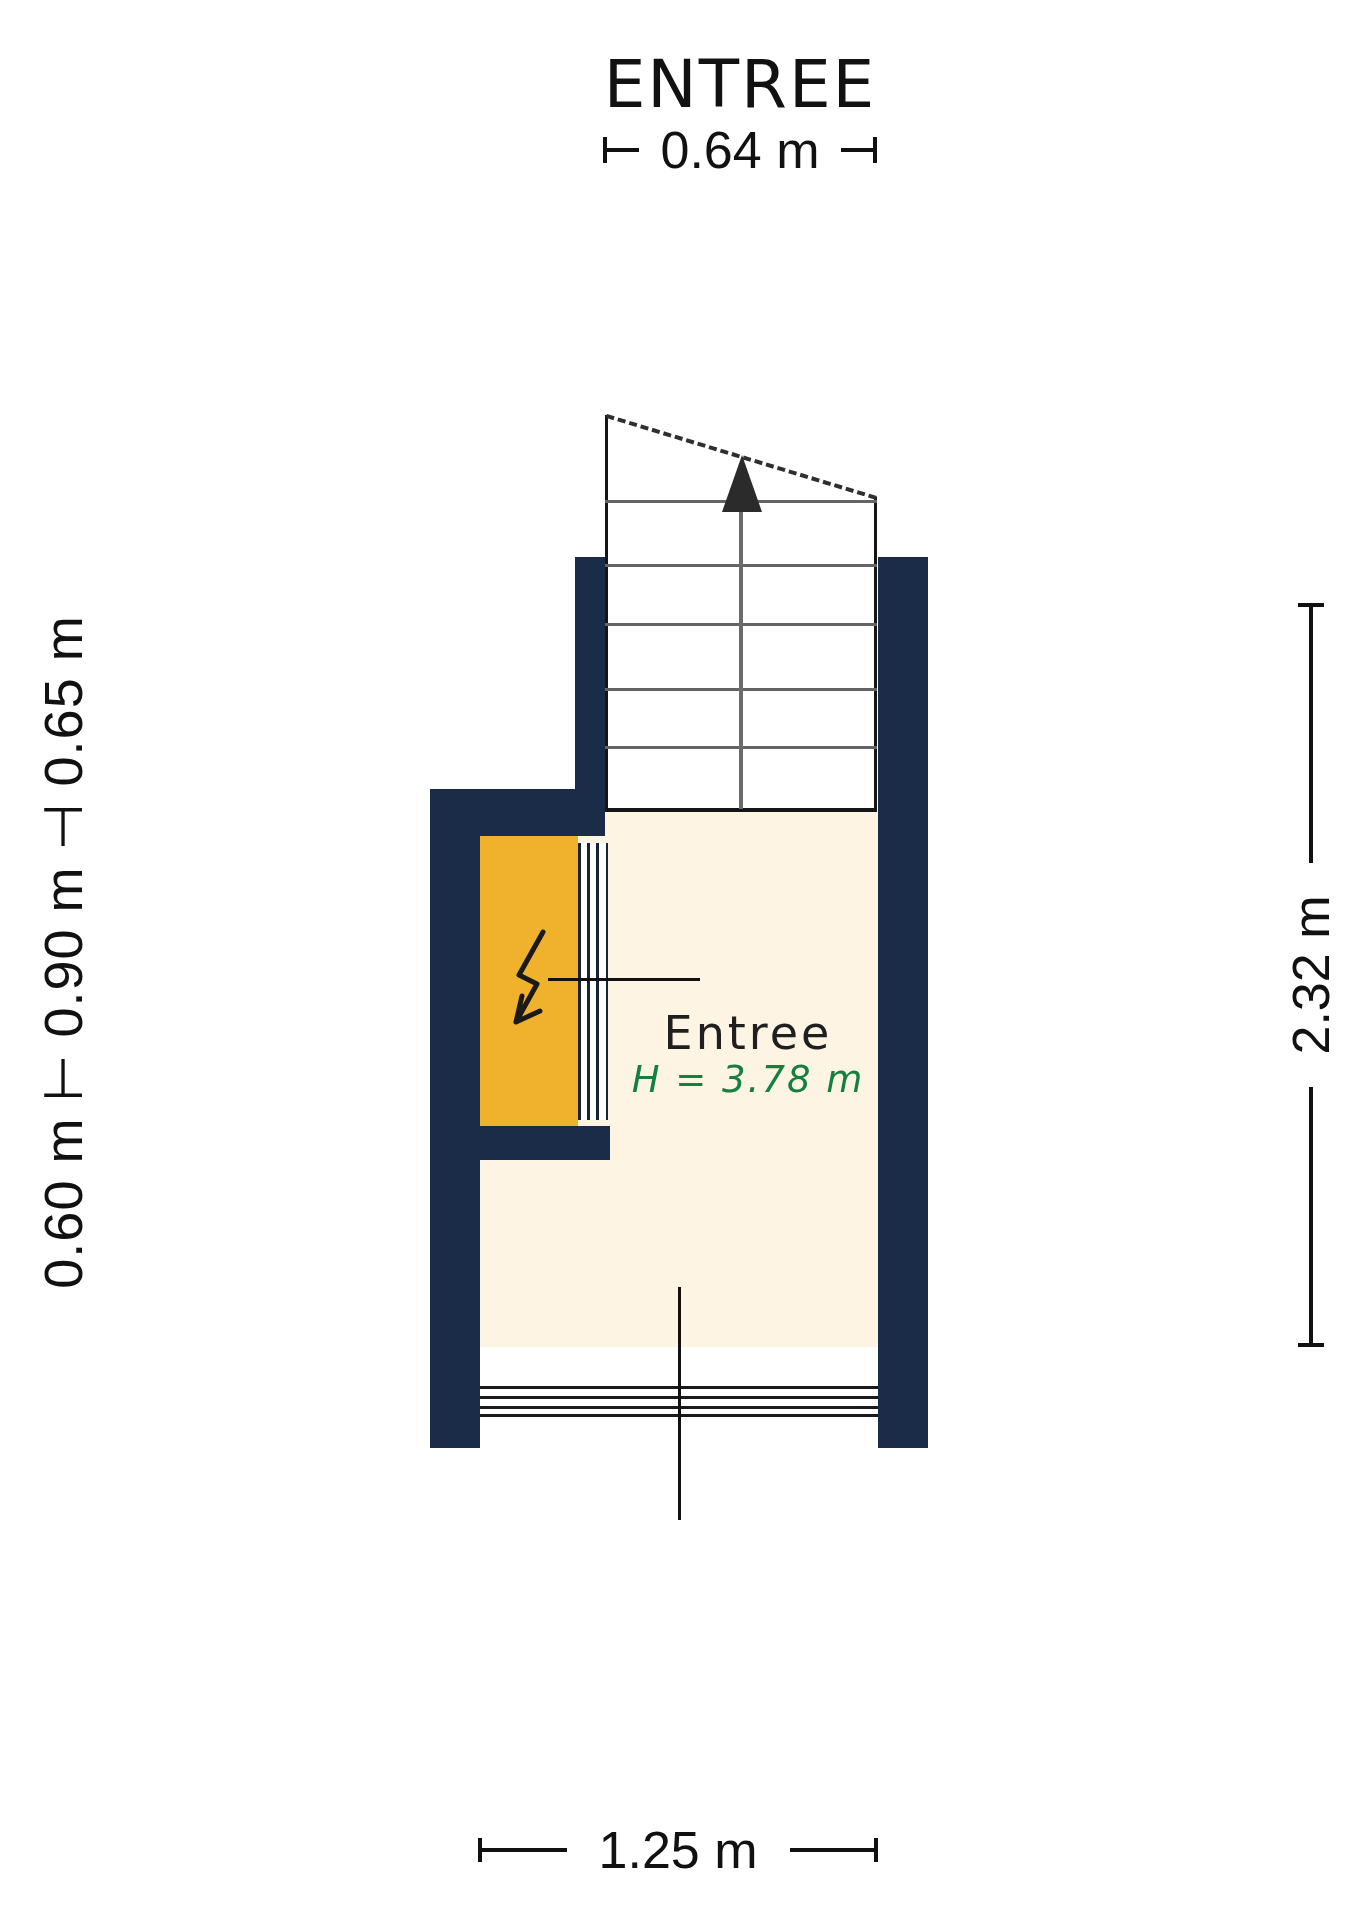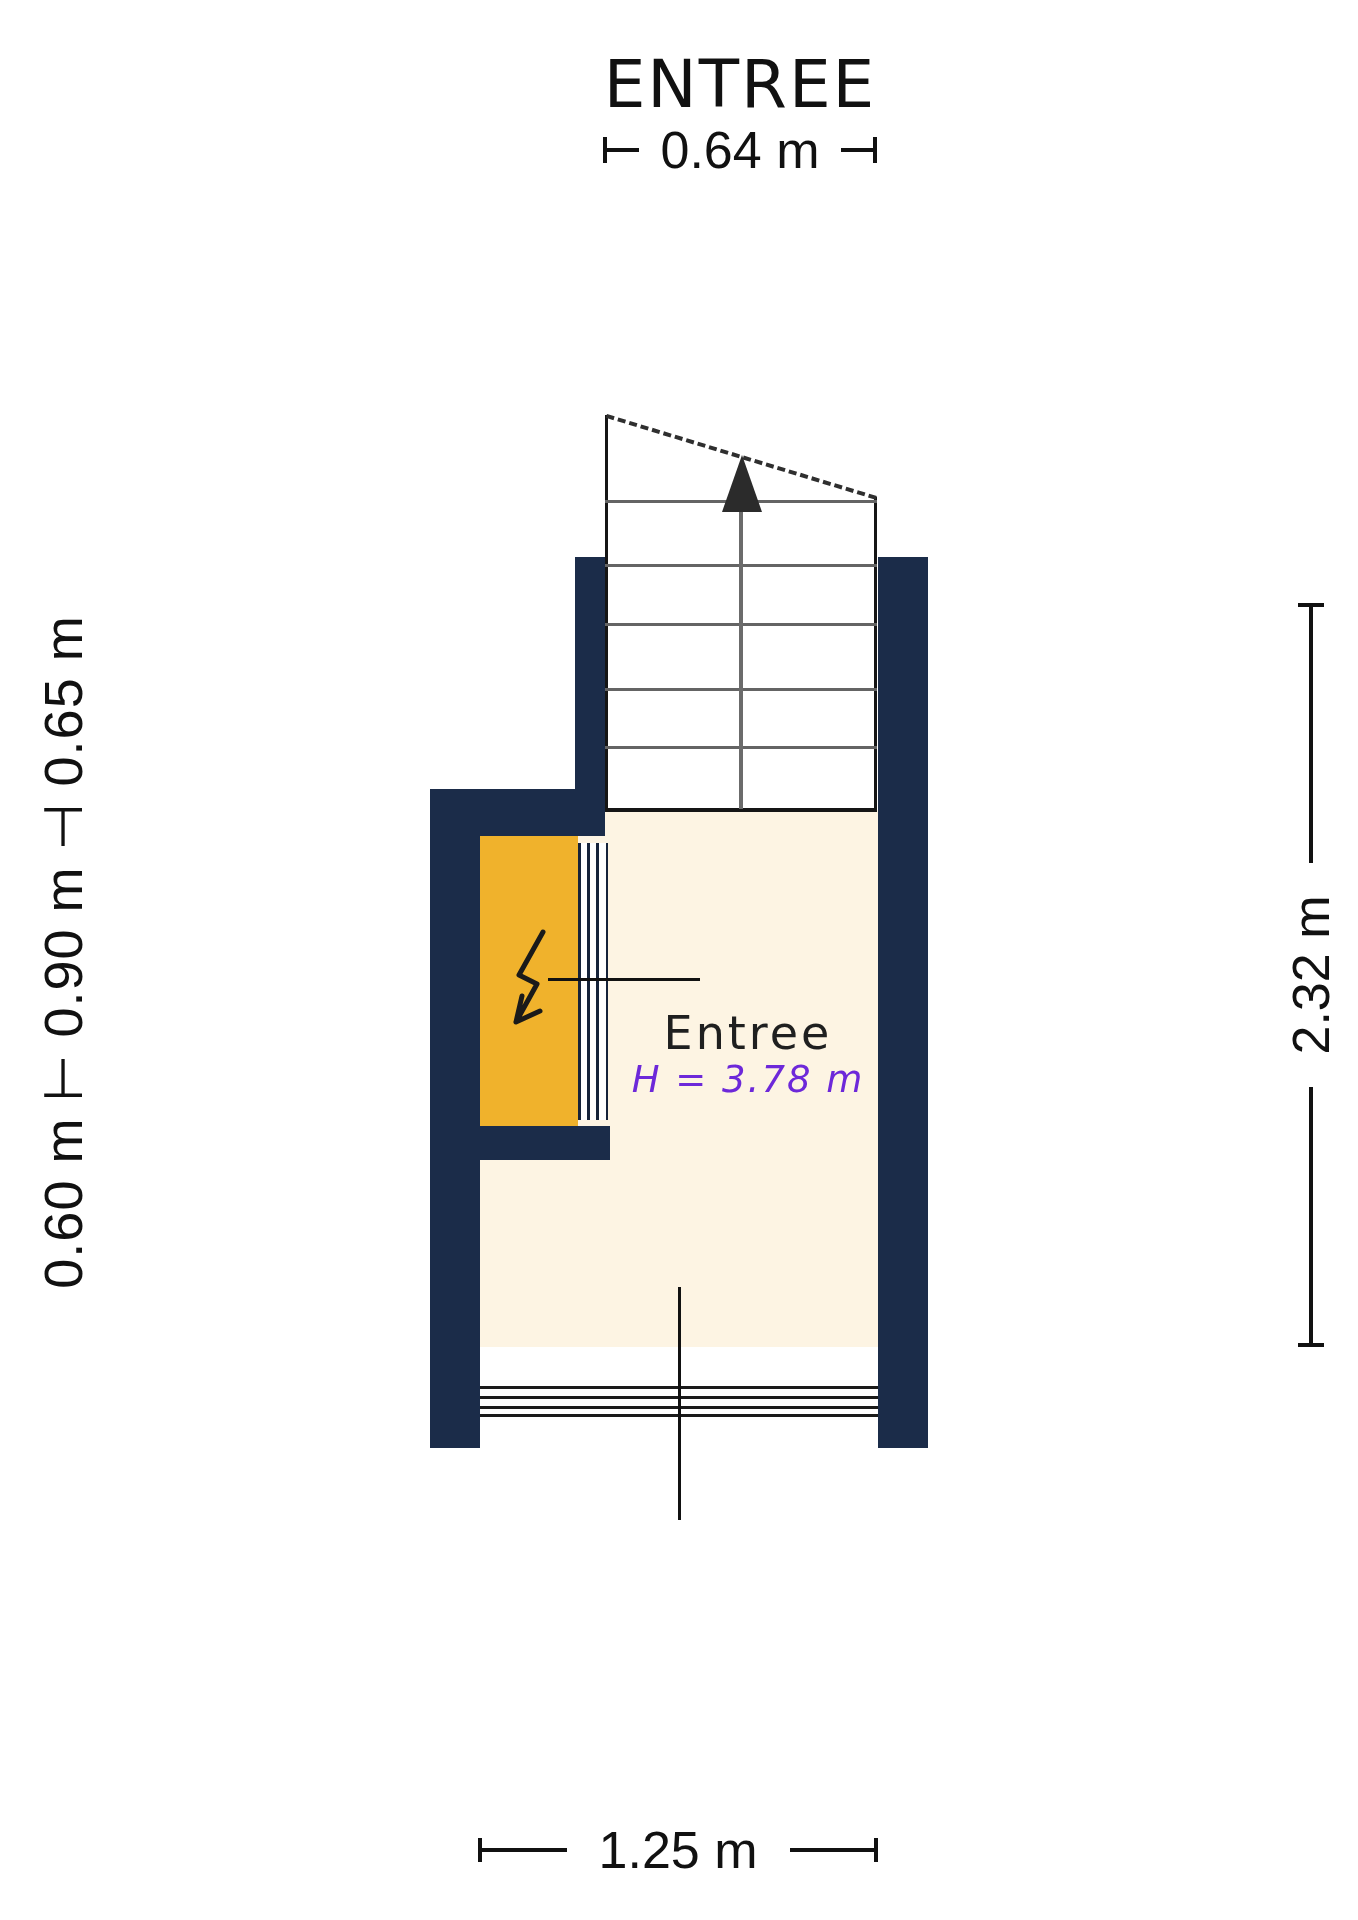--- a/index.html
+++ b/index.html
@@ -69,21 +69,21 @@
   .cabinet-door{left:578px;top:843px;width:30px;height:277px;background:#fff;
                 background-image:repeating-linear-gradient(90deg,#16233a 0 2.6px,transparent 2.6px 9.2px);}
   .ref-line{left:548px;top:978px;width:152px;height:3px;background:#111;}
   .bolt{left:492px;top:920px;}
 
   
   .room-label{left:748px;top:1006px;transform:translateX(-50%);
               font-size:46px;font-weight:500;letter-spacing:3px;color:#1f1f1f;
               font-family:"DejaVu Sans", sans-serif;white-space:nowrap;}
   .room-height{left:748px;top:1058px;transform:translateX(-50%);
-               font-size:37px;font-style:italic;font-weight:500;letter-spacing:2px;color:#6d28d9;
+               font-size:37px;font-style:italic;font-weight:500;letter-spacing:2px;color:#15803d;
                font-family:"DejaVu Sans", sans-serif;white-space:nowrap;}
 
   
   .threshold{left:480px;top:1386px;width:398px;height:31px;box-sizing:border-box;
              border-top:3px solid #1a1a1a;border-bottom:3px solid #1a1a1a;background-color:#fff;
              background-image:linear-gradient(#1a1a1a,#1a1a1a),linear-gradient(#1a1a1a,#1a1a1a);
              background-size:100% 3px;background-position:0 7px,0 17px;background-repeat:no-repeat;}
   .door-line{left:678px;top:1287px;width:3px;height:233px;background:#111;}
 </style>
 </head>

